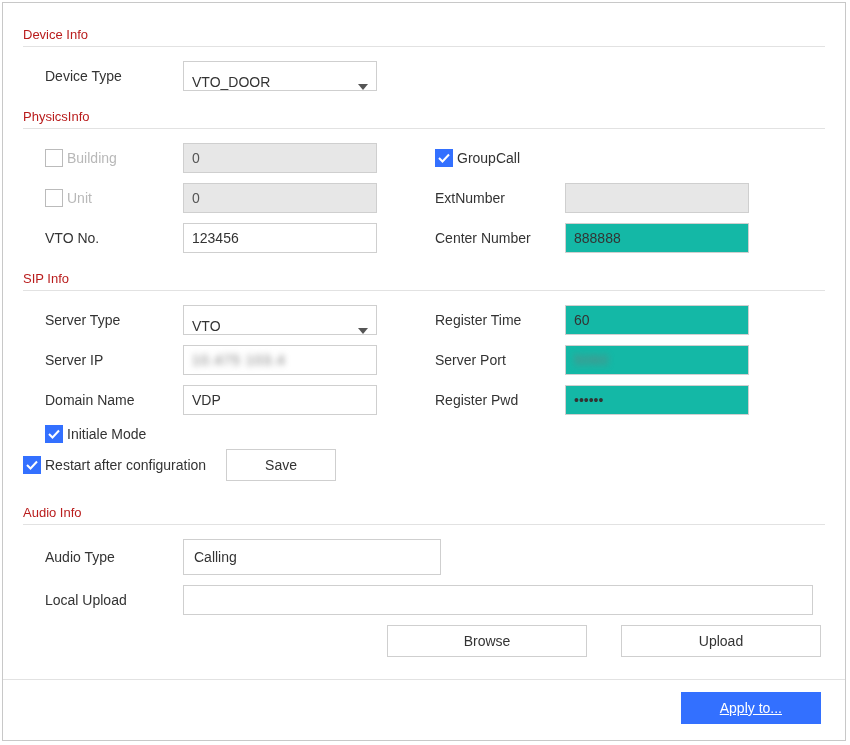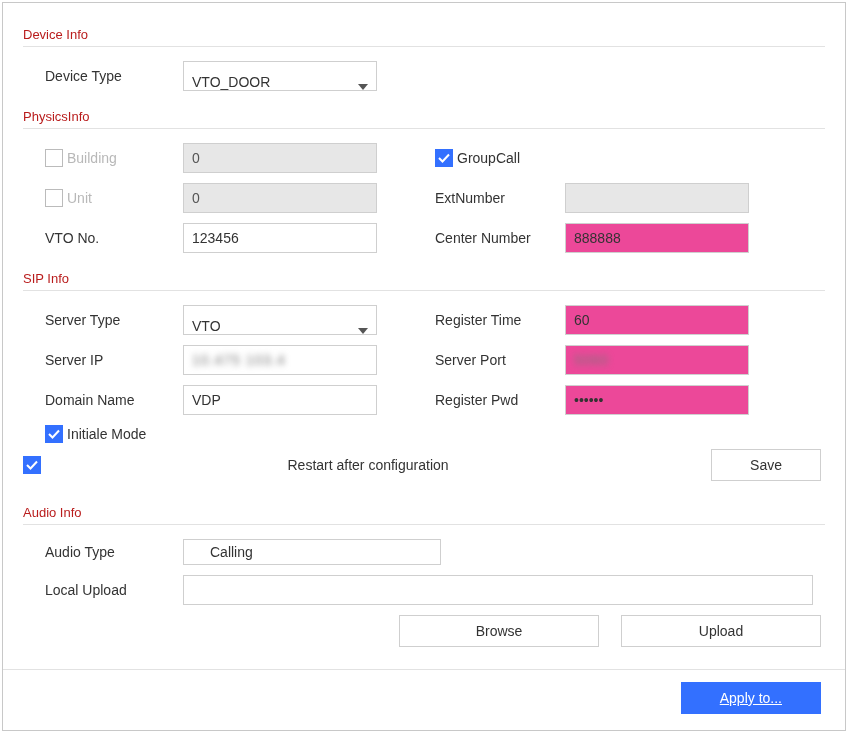--- a/index.html
+++ b/index.html
@@ -64,21 +64,21 @@
     color: #333;
     background: #fff;
   }
   .input-right {
     width: 184px;
     height: 30px;
     border: 1px solid #cfcfcf;
     padding: 0 8px;
     font-size: 14px;
     color: #333;
-    background: #ec4899;
+    background: #14b8a6;
   }
   .input.disabled, .input-right.disabled {
     background: #e7e7e7;
     color: #555;
   }
   .select {
     display:flex;
     align-items:flex-end;
     justify-content:space-between;
     cursor:pointer;
@@ -101,21 +101,21 @@
   }
   .checkbox.checked {
     background:#3370ff;
     border-color:#3370ff;
   }
   .checkbox.checked svg { display:block; }
   .checkbox svg { display:none; width:12px;height:12px; }
   .disabled-label { color:#b8b8b8; }
   .save-row {
     display:flex;
-    justify-content:space-between;
+    justify-content:flex-start;
     align-items:center;
     margin: 4px 0 16px 0;
     padding-right: 4px;
   }
   .btn {
     height:32px;
     padding: 0 38px;
     border:1px solid #cfcfcf;
     background:#fff;
     font-size:14px;
@@ -126,38 +126,38 @@
     justify-content:center;
   }
   .btn-primary {
     background:#3370ff;
     border-color:#3370ff;
     color:#ffffff;
     text-decoration:underline;
   }
   .wide-select {
     width: 258px;
-    height: 26px;
+    height: 36px;
     border: 1px solid #cfcfcf;
-    padding: 0 26px;
+    padding: 0 10px;
     display:flex;
     align-items:center;
     justify-content:space-between;
     cursor:pointer;
     font-size:14px;
   }
   .upload-input {
     flex: 1;
     height: 30px;
     border: 1px solid #cfcfcf;
     max-width: 630px;
   }
   .browse-row {
     display:flex;
-    gap: 22px;
+    gap: 34px;
     justify-content:flex-end;
     padding-right: 4px;
     margin-top:10px;
   }
   .browse-row .btn { width: 200px; }
   .footer-hr {
     border:none;
     border-top:1px solid #e2e2e2;
     margin: 22px -20px 12px -20px;
   }

